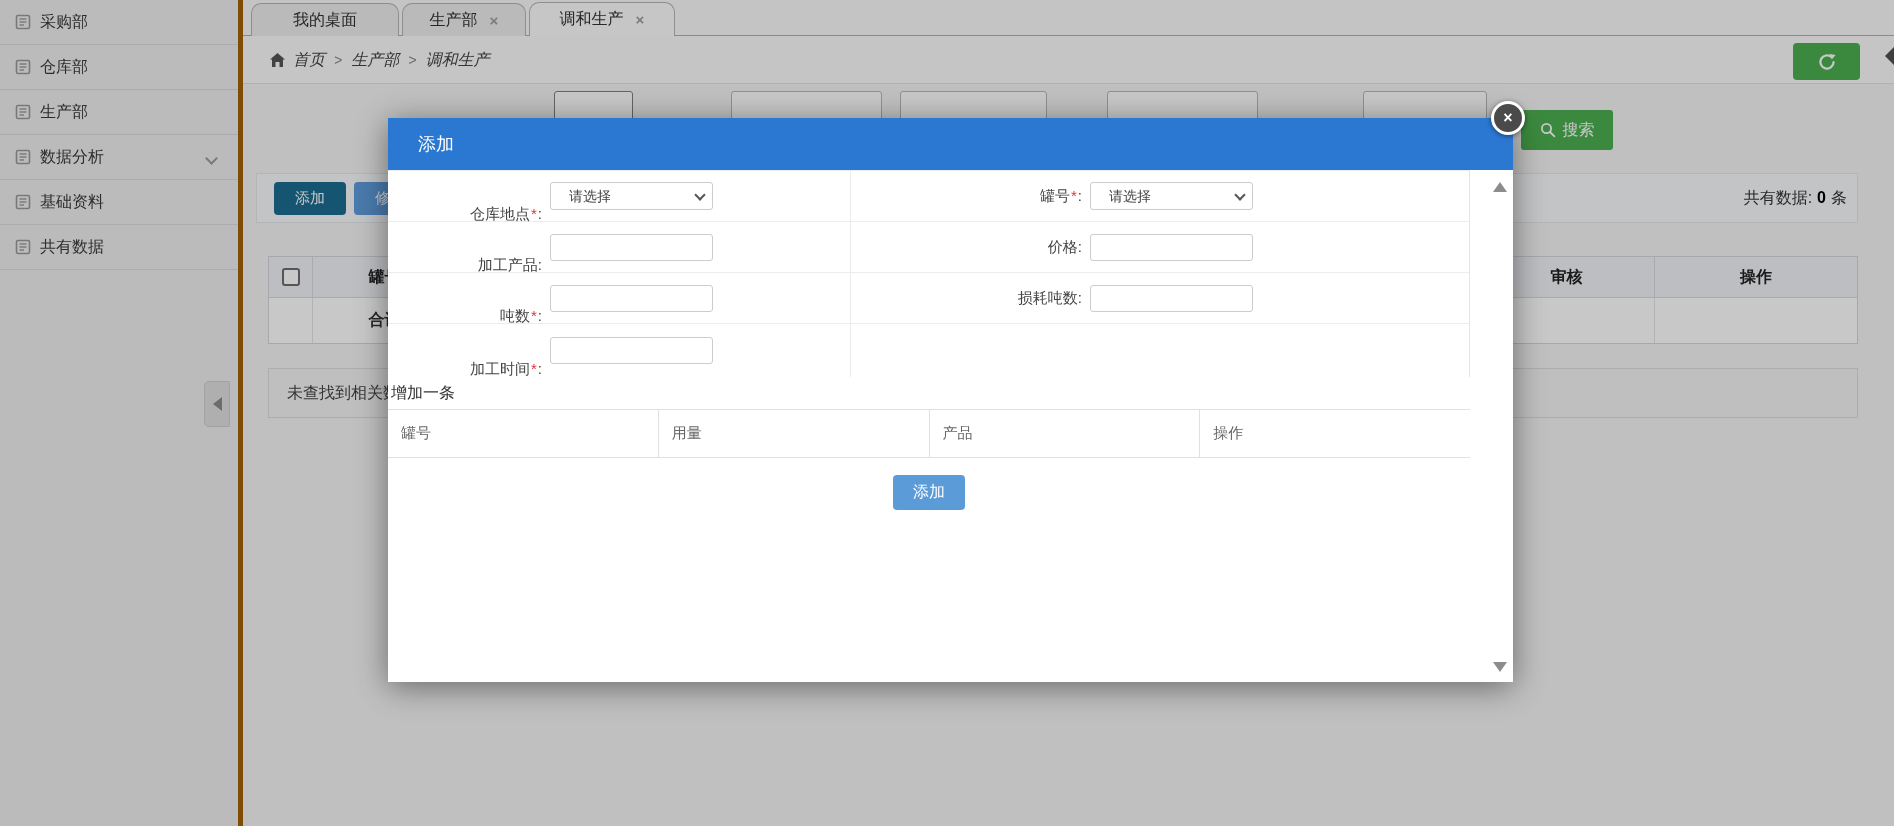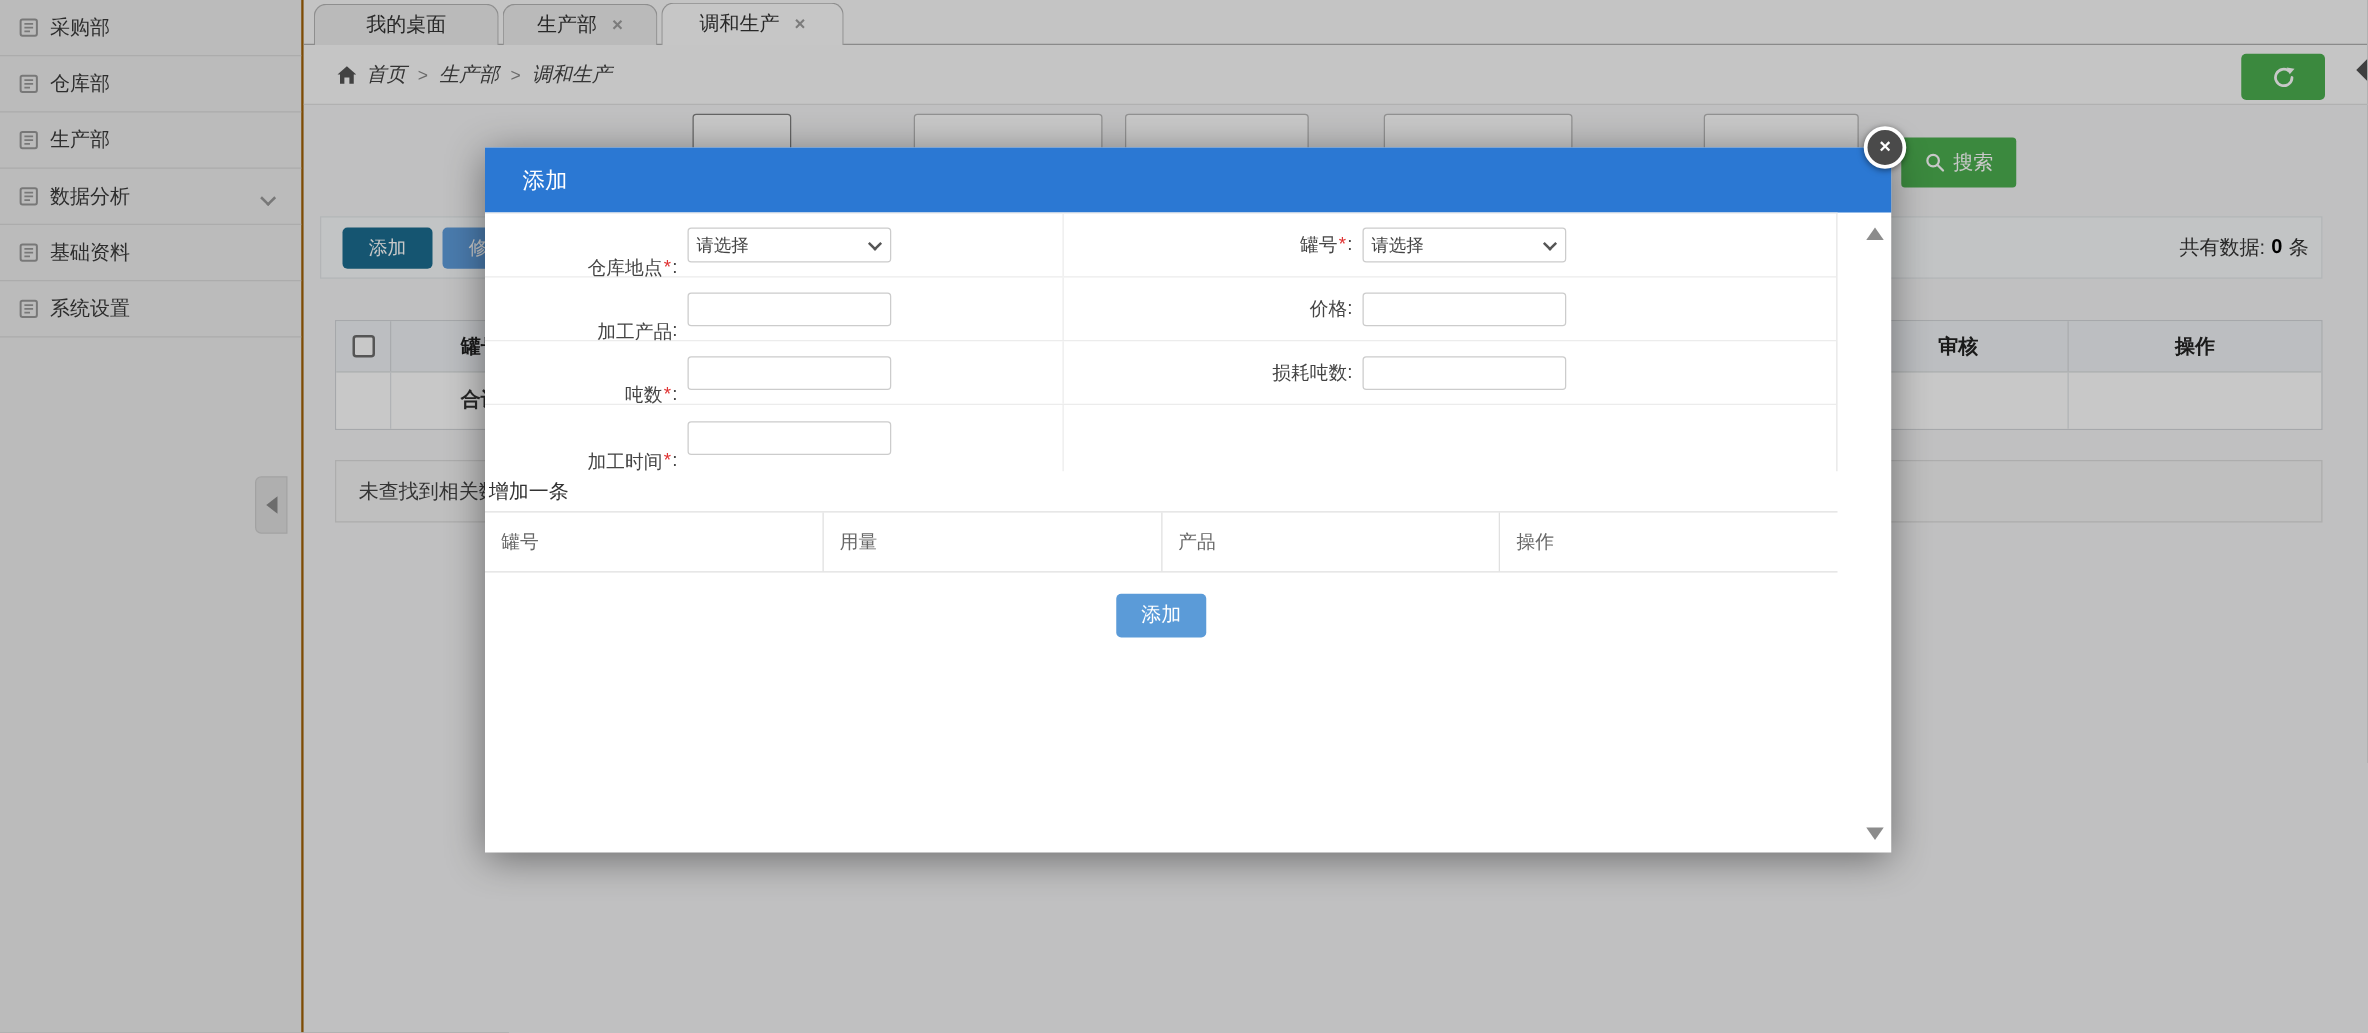--- a/index.html
+++ b/index.html
@@ -1,21 +1,21 @@
 <!DOCTYPE html>
 <html><head>
 <meta charset="utf-8">
 <style>
   * { margin:0; padding:0; box-sizing:border-box; }
   html,body { background:#888; }
   body { font-family:"Liberation Sans","DejaVu Sans",sans-serif; }
   #canvas { position:relative; width:1894px; height:826px; overflow:hidden; background:#f5f5f6; }
 
   
-  .sidebar { position:absolute; left:0; top:0; width:243px; height:826px; background:#efefef; border-right:2px solid #a16207; z-index:1; }
+  .sidebar { position:absolute; left:0; top:0; width:243px; height:826px; background:#efefef; border-right:5px solid #a16207; z-index:1; }
   .side-item { position:relative; height:45px; display:flex; align-items:center; padding-left:15px; border-bottom:1px solid #dcdcdc; color:#3a3a3a; font-size:16px; cursor:pointer; }
   .side-item .doc-ico { width:16px; height:16px; margin-right:9px; flex:0 0 auto; }
   .side-chevron { position:absolute; right:22px; top:19px; width:9px; height:9px; border-right:2px solid #9a9a9a; border-bottom:2px solid #9a9a9a; transform:rotate(45deg); }
 
   
   .collapse-handle { position:absolute; left:204px; top:381px; width:26px; height:46px; background:#e0e0e0; border:1px solid #cfcfcf; border-radius:5px 0 0 5px; z-index:2; display:flex; align-items:center; justify-content:center; cursor:pointer; }
   .collapse-arrow { width:0; height:0; border-top:7px solid transparent; border-bottom:7px solid transparent; border-right:9px solid #8a8a8a; }
 
   
   .tabstrip { position:absolute; left:243px; right:0; top:0; height:36px; background:#fafafa; border-bottom:1px solid #b0b0b0; z-index:1; }
@@ -72,21 +72,21 @@
   .fcell { display:flex; align-items:center; }
   .fcell.lft { width:462px; }
   .fcell.rgt { flex:1; border-left:1px solid #ececec; }
   .flabel { display:flex; justify-content:flex-end; font-size:15px; color:#444; }
   .fcell.lft .flabel { width:154px;margin-top:37px; }
   .fcell.rgt .flabel { width:231px; }
   .req { color:#e03131; margin:0 1px; }
   .fctl { margin-left:8px; }
   .txt-input { width:163px; height:27px; border:1px solid #ccc; border-radius:3px; padding:0 6px; font-size:14px; color:#333; }
   .select-wrap { position:relative; width:163px; }
-  .select-wrap select { width:163px; height:28px; border:1px solid #ccc; border-radius:3px; background:#fff; font-size:14px; color:#444; padding:0 22px 0 6px; appearance:none; -webkit-appearance:none; cursor:pointer; }
+  .select-wrap select { width:163px; height:28px; border:1px solid #ccc; border-radius:3px; background:#fff; font-size:14px; color:#444; padding:0 22px 0 18px; appearance:none; -webkit-appearance:none; cursor:pointer; }
   .sel-chevron { position:absolute; right:9px; top:9px; width:8px; height:8px; border-right:2px solid #555; border-bottom:2px solid #555; transform:rotate(45deg); pointer-events:none; }
 
   .addrow-label { position:absolute; left:3px; top:259px; height:32px; display:flex; align-items:center; font-size:16px; color:#333; }
   .items-table { position:absolute; left:0; top:291px; width:1082px; height:49px; border-top:1px solid #e0e0e0; border-bottom:1px solid #e0e0e0; display:flex; }
   .items-th { flex:1; border-left:1px solid #e0e0e0; display:flex; align-items:center; padding-left:13px; font-size:15px; color:#666; }
   .items-th:first-child { border-left:none; }
 
   .modal-add-btn { position:absolute; left:505px; top:357px; width:72px; height:35px; background:#5b9bd8; color:#fff; border:none; border-radius:4px; font-size:16px; cursor:pointer; }
 
   .scroll-up, .scroll-down { position:absolute; right:6px; width:0; height:0; border-left:7px solid transparent; border-right:7px solid transparent; cursor:pointer; }
@@ -145,21 +145,21 @@
         </svg>
       <span>基础资料</span>
     </div>
     <div class="side-item">
       <svg class="doc-ico" viewBox="0 0 16 16">
           <rect x="1.5" y="1.5" width="13" height="13" rx="1.5" fill="none" stroke="#9a9a9a" stroke-width="1.6"></rect>
           <line x1="4.5" y1="5" x2="11.5" y2="5" stroke="#9a9a9a" stroke-width="1.4"></line>
           <line x1="4.5" y1="8" x2="11.5" y2="8" stroke="#9a9a9a" stroke-width="1.4"></line>
           <line x1="4.5" y1="11" x2="9" y2="11" stroke="#9a9a9a" stroke-width="1.4"></line>
         </svg>
-      <span>系统设置</span>
+      <span>共有数据</span>
     </div>
   </div>
 
   <div class="collapse-handle">
     <span class="collapse-arrow"></span>
   </div>
 
   <div class="tabstrip">
     <div class="tab" style="left:8px; width:148px;">
       <span>我的桌面</span>

